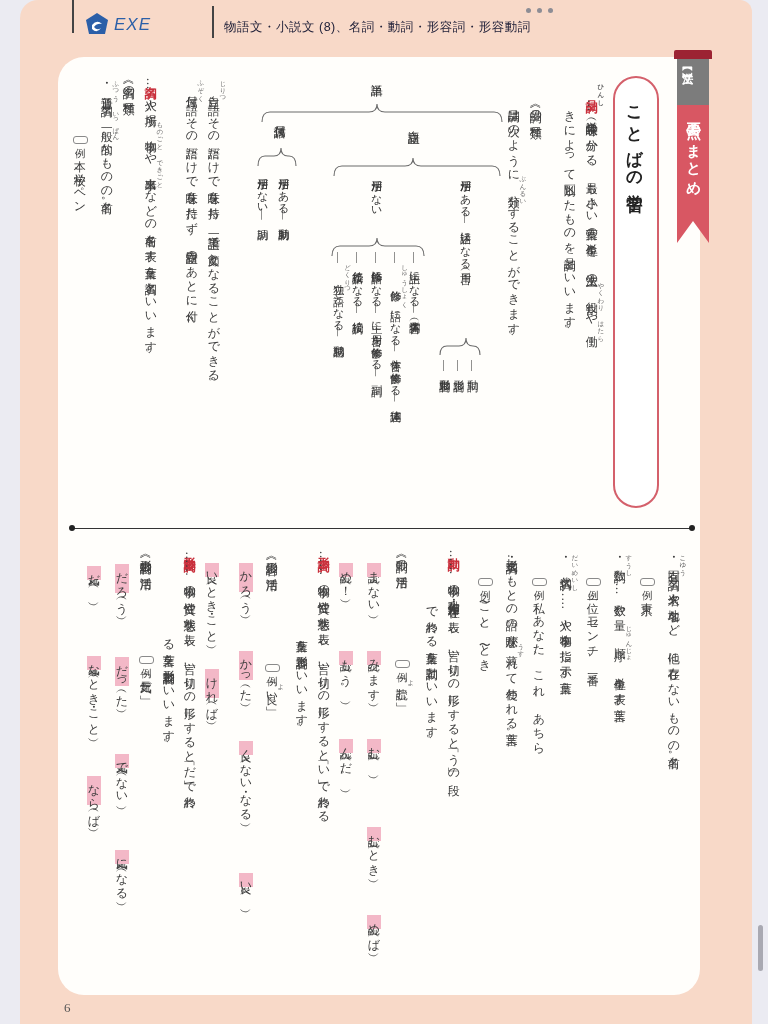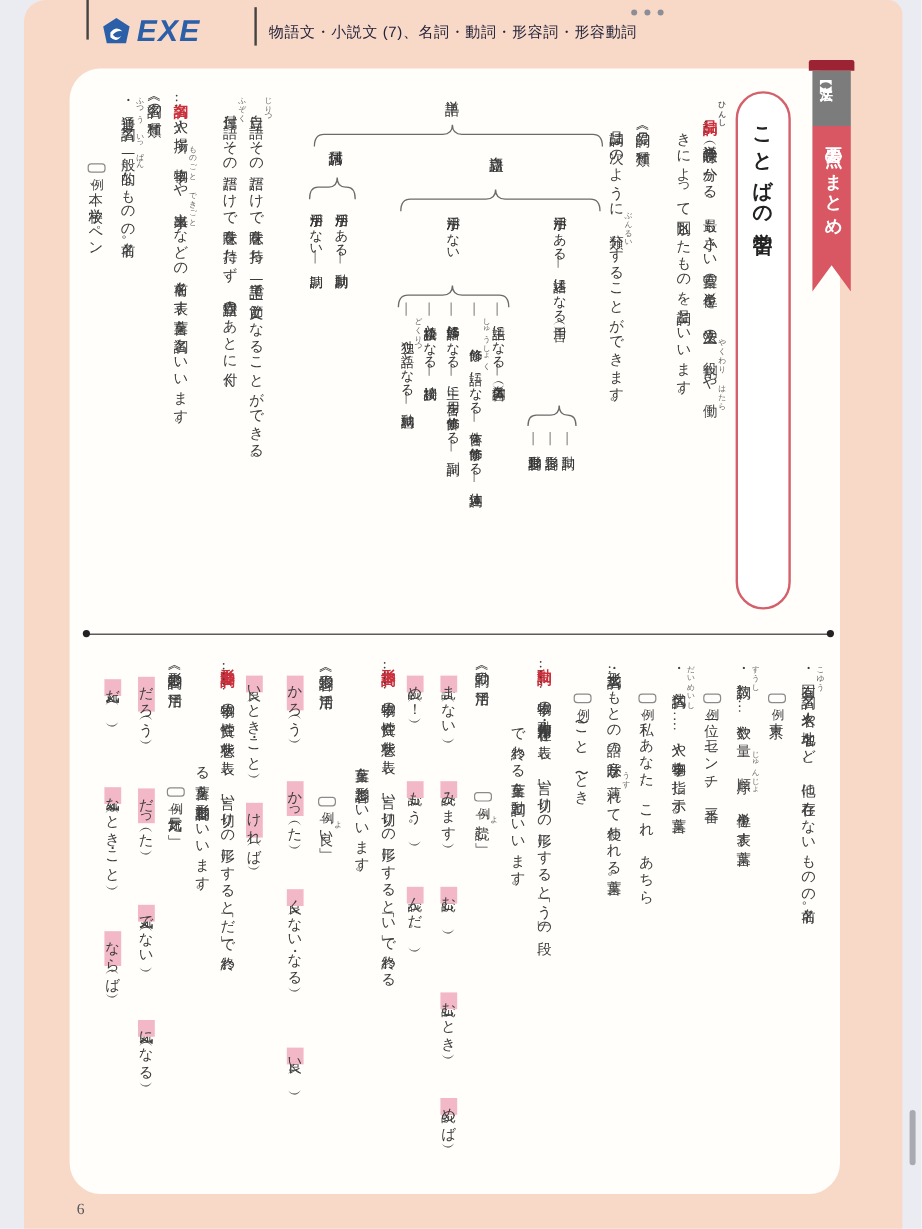--- a/index.html
+++ b/index.html
@@ -22,22 +22,22 @@
   .tree-s{font-size:11px;letter-spacing:.2px;color:#333}
   .pill{left:613px;top:76px;width:42px;height:428px;border:2px solid #d4606b;border-radius:23px;background:#fff}
   .pill-t{left:625px;top:94px;font-size:16.5px;font-weight:bold;color:#222;letter-spacing:3px}
   .ribbon-strip{left:674px;top:50px;width:38px;height:9px;background:#9c2333;border-radius:2px 2px 0 0}
   .ribbon-gray{left:677px;top:59px;width:32px;height:46px;background:#7c7c7c}
   .rib-t{color:#fff;font-weight:bold}
   .divider{left:70px;top:528px;width:624px;height:1px;background:#333}
   .dot{width:6px;height:6px;border-radius:50%;background:#222}
   .hline{background:#444}
   .logo{left:84px;top:12px;display:flex;align-items:center;gap:4px}
-  .logo-txt{font-family:"Liberation Sans","DejaVu Sans",sans-serif;font-weight:700;font-style:italic;
-            font-size:25px;color:#2b5fa8;letter-spacing:1px}
+  .logo-txt{font-family:"Liberation Sans","DejaVu Sans",sans-serif;font-weight:400;font-style:italic;
+            font-size:17px;color:#2b5fa8;letter-spacing:1px}
   .hdr-title{left:224px;top:19px;font-family:"Liberation Sans","DejaVu Sans",sans-serif;
              font-size:12.5px;color:#22223a;letter-spacing:.5px}
   .win-dot{width:5px;height:5px;border-radius:50%;background:#8d8d95}
   .pgnum{left:64px;top:1000px;font-size:13px;color:#555}
   .scroll-thumb{left:758px;top:925px;width:5px;height:46px;background:#a9a9b2;border-radius:3px}
   svg.overlay{position:absolute;left:0;top:0;pointer-events:none}
 </style>
 </head>
 <body>
 
@@ -52,21 +52,21 @@
 
 <div class="abs hline" style="left:72px;top:0;width:2px;height:33px"></div>
 <div class="abs logo">
   <svg width="26" height="26" viewBox="0 0 26 26">
     <path d="M13 1 L24 8 L21 22 L5 22 L2 8 Z" fill="#2b5fa8"></path>
     <path d="M8 13 Q13 7 18 12 Q13 11 10 15 Q13 19 17 16 Q13 22 8 17 Z" fill="#ffffff"></path>
   </svg>
   <span class="logo-txt">EXE</span>
 </div>
 <div class="abs hline" style="left:212px;top:6px;width:1.5px;height:32px"></div>
-<div class="abs hdr-title">物語文・小説文 (7)、名詞・動詞・形容詞・形容動詞</div>
+<div class="abs hdr-title">物語文・小説文 (8)、名詞・動詞・形容詞・形容動詞</div>
 
 <div class="abs ribbon-strip"></div>
 <div class="abs ribbon-gray"></div>
 <svg class="overlay" width="768" height="1024" viewBox="0 0 768 1024">
   <polygon points="677,105 709,105 709,243 693,221 677,243" fill="#d85763"></polygon>
 </svg>
 <div class="v rib-t sans" style="left:681px;top:63px;font-size:11px;letter-spacing:.5px">【文法】</div>
 <div class="v rib-t sans" style="left:685px;top:111px;font-size:14.5px;letter-spacing:2px">要点のまとめ</div>
 
 <div class="abs pill"></div>

